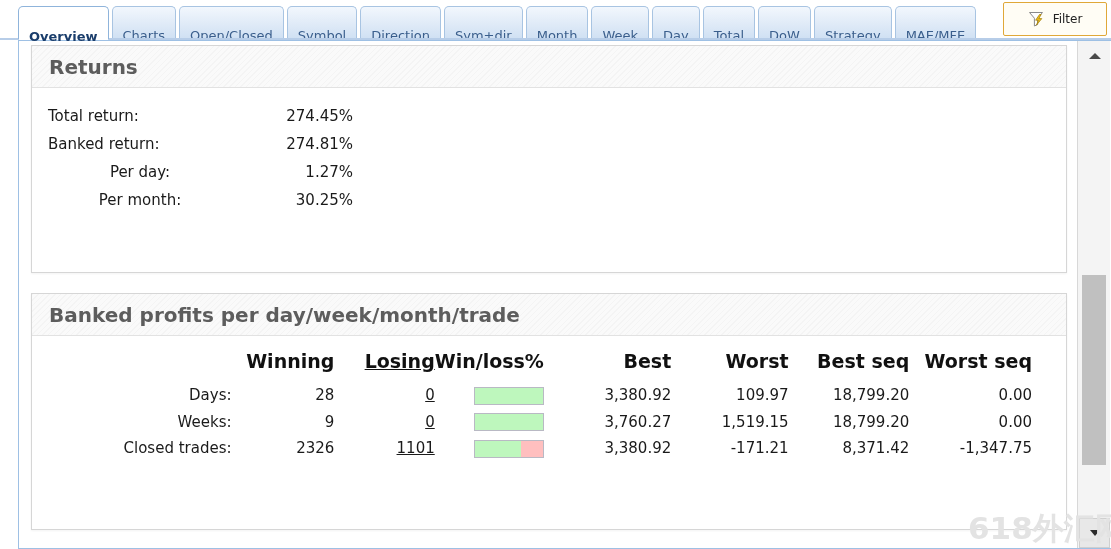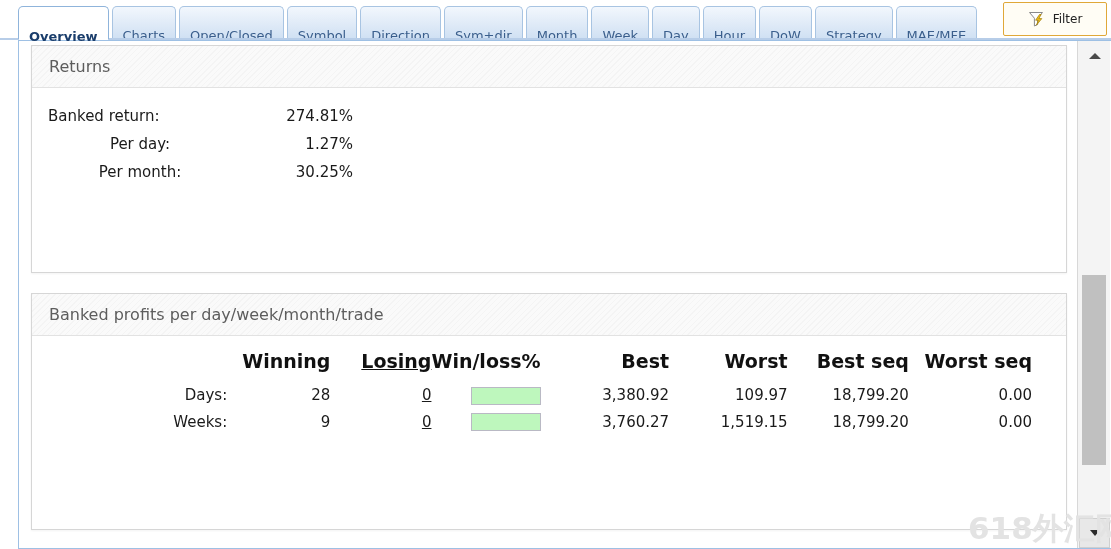--- a/index.html
+++ b/index.html
@@ -126,30 +126,31 @@
     background: #ffffff;
     border: 1px solid #d6d6d6;
     box-sizing: border-box;
     box-shadow: 0 1px 2px rgba(0,0,0,0.05);
   }
   .panel-header {
     height: 42px;
     line-height: 42px;
     padding-left: 17px;
     box-sizing: border-box;
-    font-size: 16px;
+    font-size: 20px;
     color: #5d5d5d;
     border-bottom: 1px solid #e2e2e2;
     background-color: #fafafa;
     background-image: repeating-linear-gradient(
         135deg,
         rgba(0,0,0,0.022) 0px,
         rgba(0,0,0,0.022) 1px,
         rgba(0,0,0,0) 1px,
         rgba(0,0,0,0) 4px);
+    font-weight: bold;
   }
   .panel-body { padding: 0; }
 
   
   #panel-returns { left: 12px; top: 4px; width: 1036px; height: 228px; }
   .returns-table {
     border-collapse: collapse;
     margin-top: 14px;
     font-size: 15px;
     color: #1a1a1a;
@@ -289,21 +290,21 @@
     <div class="tabstrip" id="tabstrip">
         <div class="tab active">Overview</div>
         <div class="tab">Charts</div>
         <div class="tab">Open/Closed</div>
         <div class="tab">Symbol</div>
         <div class="tab">Direction</div>
         <div class="tab">Sym+dir</div>
         <div class="tab">Month</div>
         <div class="tab">Week</div>
         <div class="tab">Day</div>
-        <div class="tab">Hour</div>
+        <div class="tab">Total</div>
         <div class="tab">DoW</div>
         <div class="tab">Strategy</div>
         <div class="tab">MAE/MFE</div>
       </div>
     <div class="tabbar-underline"></div>
 
     <div class="filter-btn">
       <span class="funnel-icon-wrap">
         <svg class="funnel-icon" viewBox="0 0 18 18" xmlns="http://www.w3.org/2000/svg">
           <path d="M1.5 2.5 H14.5 L9.6 8.2 V14.5 L6.4 16 V8.2 Z" fill="#ffffff" stroke="#8a8a8a" stroke-width="1"></path>
@@ -315,20 +316,24 @@
   </div>
 
   <div class="content-wrap">
     <div class="content-inner">
 
       <div class="panel" id="panel-returns">
         <div class="panel-header">Returns</div>
         <div class="panel-body">
           <table class="returns-table">
             <tbody id="returns-rows">
+                <tr>
+                  <td class="lbl">Total return:</td>
+                  <td class="val">274.45%</td>
+                </tr>
                 <tr>
                   <td class="lbl">Banked return:</td>
                   <td class="val">274.81%</td>
                 </tr>
                 <tr>
                   <td class="lbl indent">Per day:</td>
                   <td class="val">1.27%</td>
                 </tr>
                 <tr>
                   <td class="lbl indent">Per month:</td>
@@ -369,20 +374,30 @@
                 <tr>
                   <td class="rowhead col-label">Weeks:</td>
                   <td class="col-winning">9</td>
                   <td class="col-losing">0</td>
                   <td class="col-winloss wl-cell"><span class="wl-bar" style="background: rgb(255, 191, 191);"><span class="wl-win" style="width: 100%; background: rgb(190, 247, 189);"></span></span></td>
                   <td class="col-best">3,760.27</td>
                   <td class="col-worst">1,519.15</td>
                   <td class="col-bestseq">18,799.20</td>
                   <td class="col-worstseq">0.00</td>
                 </tr>
+                <tr>
+                  <td class="rowhead col-label">Closed trades:</td>
+                  <td class="col-winning">2326</td>
+                  <td class="col-losing">1101</td>
+                  <td class="col-winloss wl-cell"><span class="wl-bar" style="background: rgb(255, 191, 191);"><span class="wl-win" style="width: 68%; background: rgb(190, 247, 189);"></span></span></td>
+                  <td class="col-best">3,380.92</td>
+                  <td class="col-worst">-171.21</td>
+                  <td class="col-bestseq">8,371.42</td>
+                  <td class="col-worstseq">-1,347.75</td>
+                </tr>
               </tbody>
           </table>
         </div>
       </div>
 
     </div>
 
     <div class="vscroll">
       <div class="vscroll-btn up">
         <span class="arrow-up"></span>

